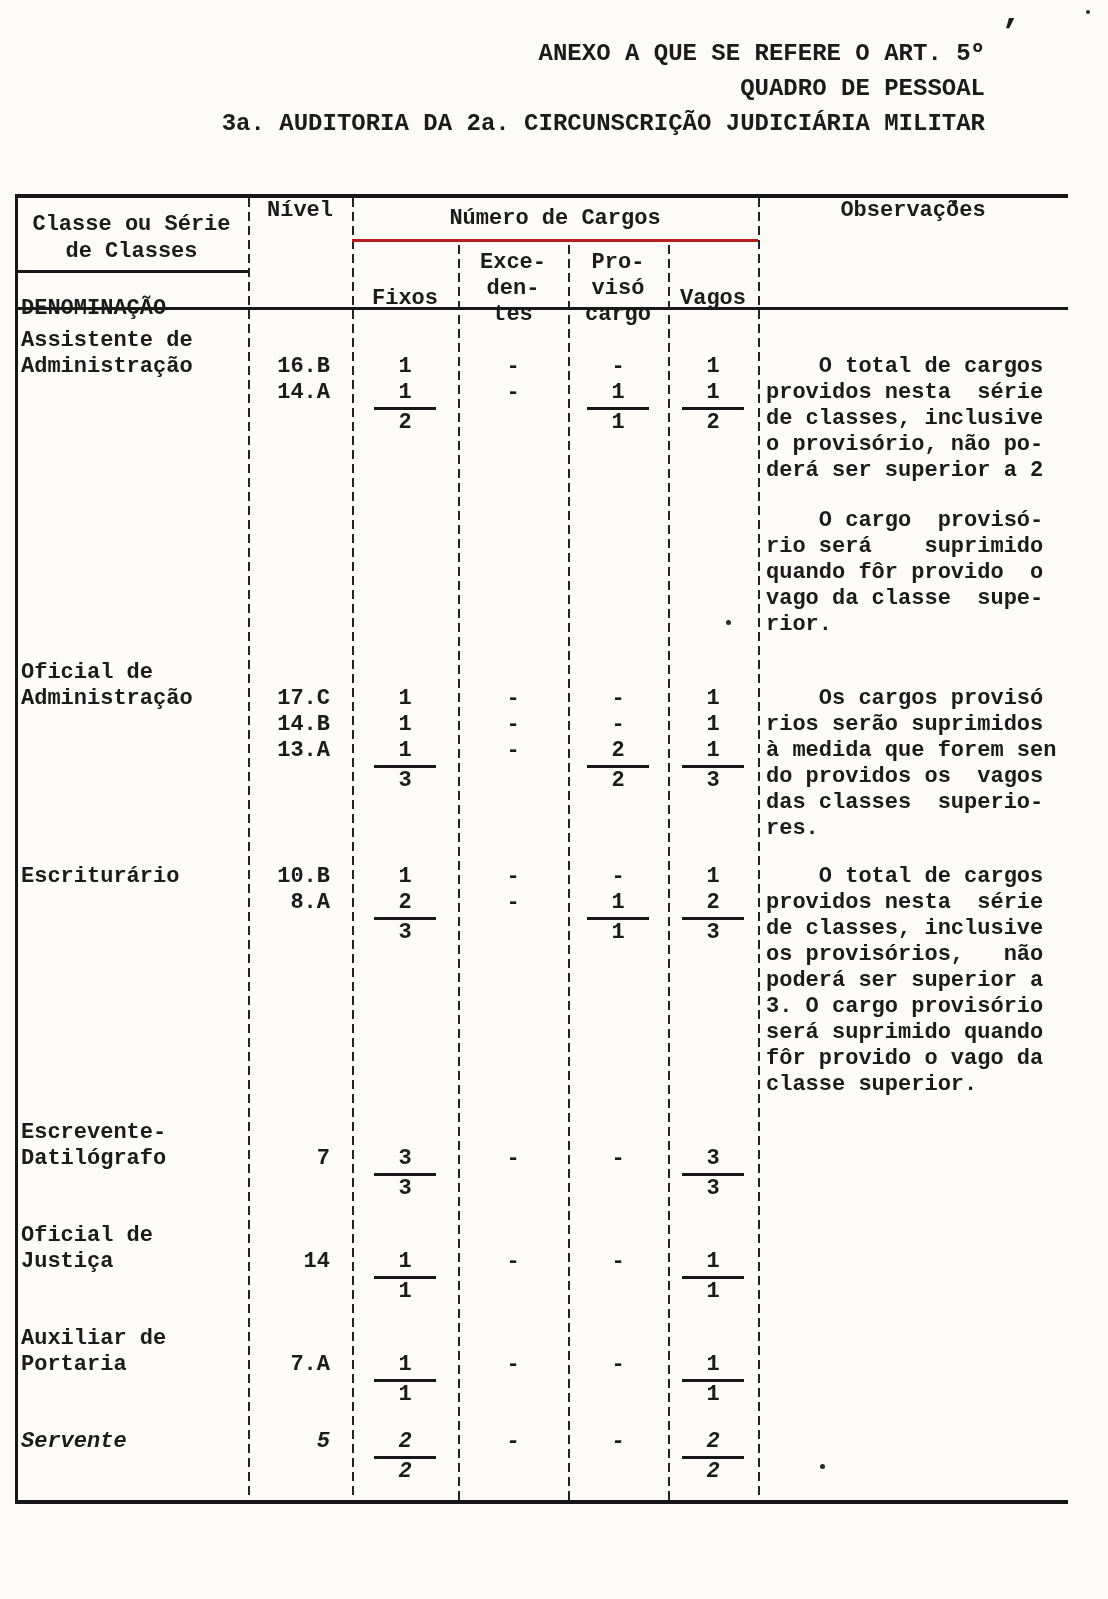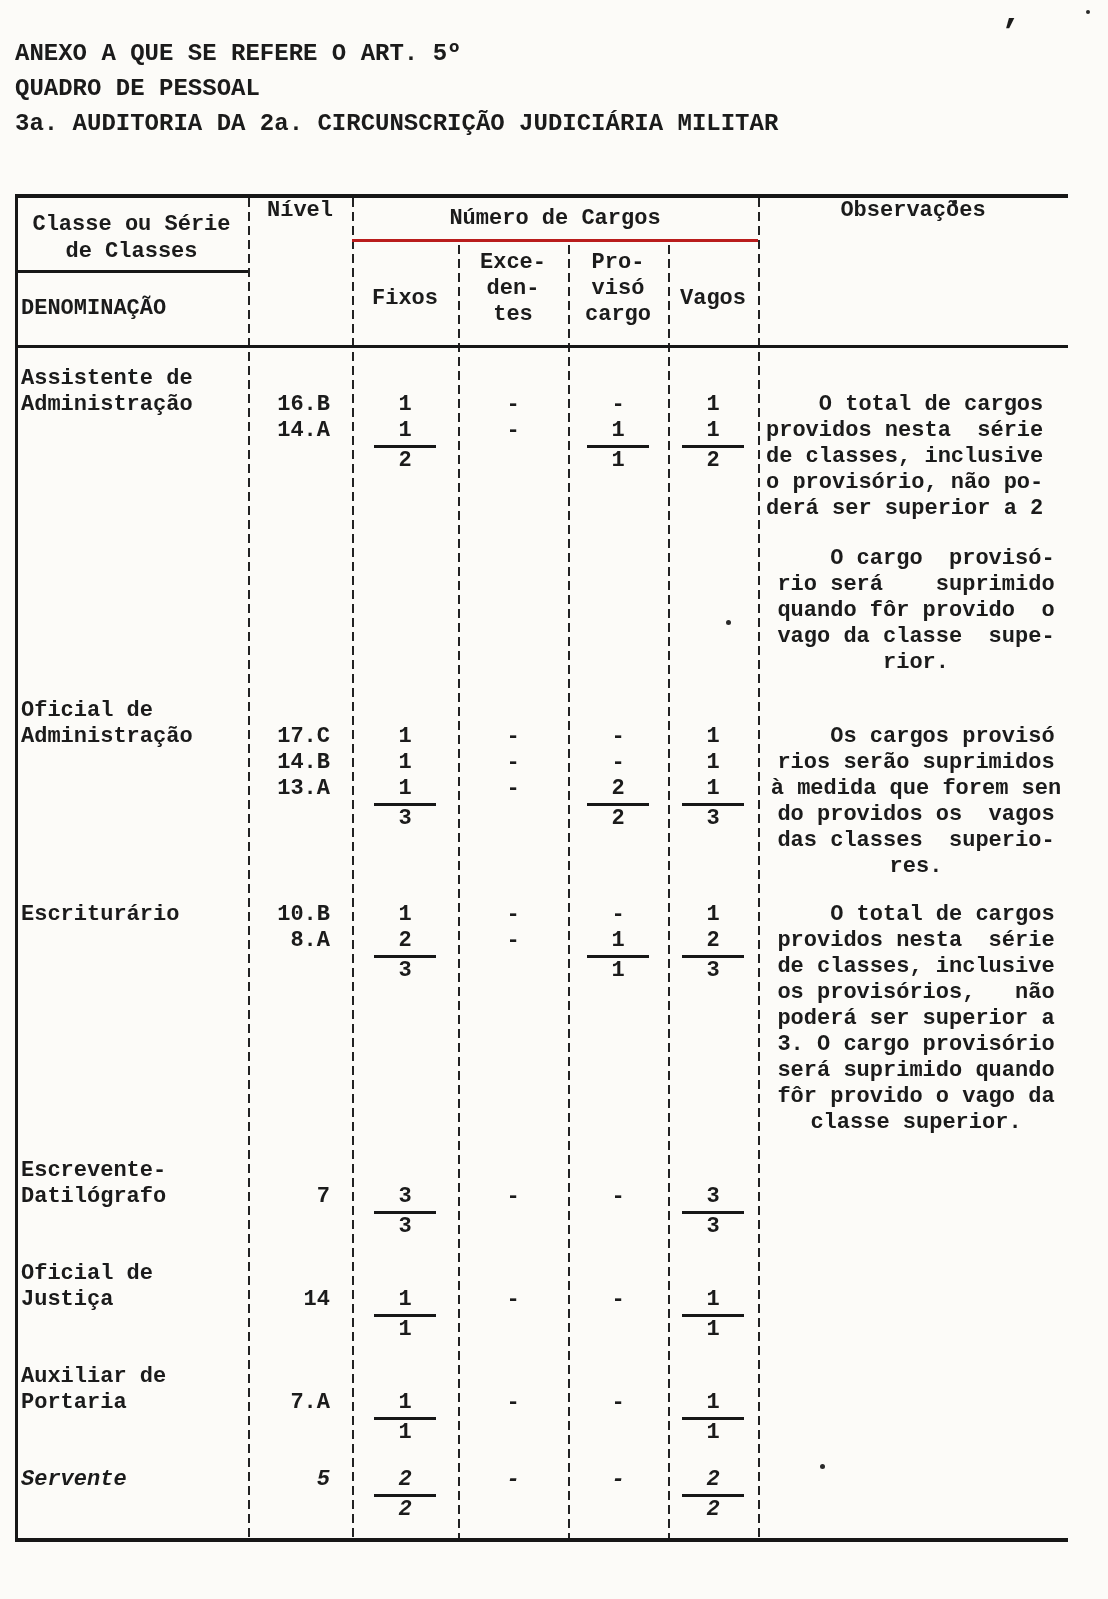--- a/index.html
+++ b/index.html
@@ -3,21 +3,21 @@
 <meta charset="utf-8">
 <style>
   * { box-sizing: border-box; margin: 0; padding: 0; }
   html,body { background:#e9e9e6; }
   body { font-family:"Liberation Mono","DejaVu Sans Mono",monospace; }
   .page {
     position:relative; width:1108px; height:1599px; margin:0 auto;
     background:#fcfbf8; color:#1b1b1b; overflow:hidden; font-weight:700;
   }
   
-  .title-block { margin:36px 0 0 15px; width:970px; text-align:left;font-family:Liberation Mono, monospace; }
+  .title-block { margin:36px 0 0 15px; width:970px; text-align:right;font-family:Liberation Mono, monospace; }
   .title-line { font-size:24px; line-height:35px; white-space:pre; }
   
   .stray-quote { position:absolute; left:1000px; top:14px; font-size:34px; }
   .dot { position:absolute; width:5px; height:5px; border-radius:50%; background:#2a2a2a; }
   .dot.d1 { left:952px; top:200px; }
   .dot.d2 { left:726px; top:620px; }
   .dot.d3 { left:820px; top:1464px; }
   .dot.d4 { left:1086px; top:10px; width:4px; height:4px; }
   
   .table {
@@ -27,21 +27,21 @@
     font-size:22px;
   }
   .vline { position:absolute; top:0; bottom:0; width:2px; z-index:0;
     background:repeating-linear-gradient(to bottom,#222 0 9px,transparent 9px 14px); }
   .v-left { left:0; width:3px; background:#171717; }
   .v1 { left:233px; } .v2 { left:337px; }
   .v3 { left:443px; top:47px; } .v4 { left:553px; top:47px; } .v5 { left:653px; top:47px; }
   .v6 { left:743px; }
   
   .thead {
-    position:relative; z-index:1; height:150px; border-bottom:3px solid #171717;
+    position:relative; z-index:1; height:112px; border-bottom:3px solid #171717;
     display:grid; grid-template-columns:233px 104px 406px 310px;
   }
   .h-classe { padding-top:13px; text-align:center; }
   .h-classe .hline { line-height:27px; }
   .h-rule { border-bottom:3px solid #171717; margin-top:5px; }
   .h-denom { text-align:left; padding:22px 0 0 6px; line-height:27px; }
   .h-mid { display:flex; align-items:flex-start; justify-content:center; }
   .h-cargo-title { height:44px; display:flex; align-items:center; justify-content:center;
     border-bottom:3px solid #b91c1c; }
   .h-cargo-sub { display:grid; grid-template-columns:106px 110px 100px 90px; height:103px; }
@@ -55,21 +55,21 @@
   .line { height:26px; line-height:26px; }
   .pre { white-space:pre-wrap; line-height:26px; }
   .c-den { padding-left:6px; }
   .c-niv { text-align:right; padding-right:22px; }
   .c-num { text-align:center; }
   .total { margin-top:1px; }
   .trule { width:62px; border-top:3px solid #171717; margin:0 auto; }
   .tval { line-height:25px; text-align:center; }
   .c-obs { padding-left:8px; padding-right:2px; }
   .para { margin-bottom:24px; }
-  .para:last-child { margin-bottom:0;text-align:center; }
+  .para:last-child { margin-bottom:0; }
 </style>
 </head>
 <body>
 
 <div class="page">
 
   <span class="stray-quote">’</span>
   <span class="dot d1"></span>
   <span class="dot d2"></span>
   <span class="dot d3"></span>

